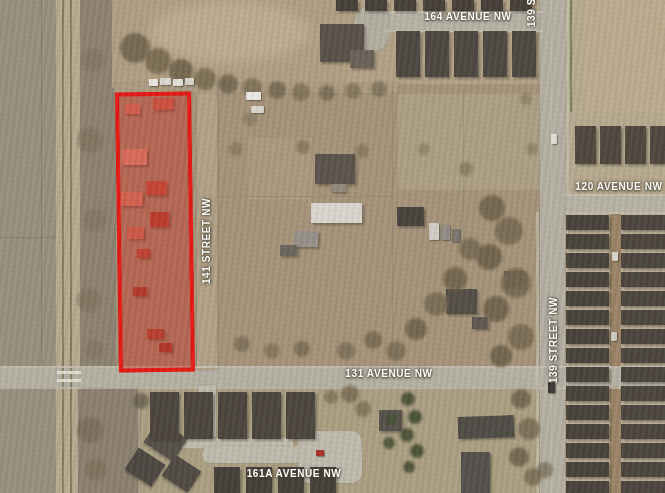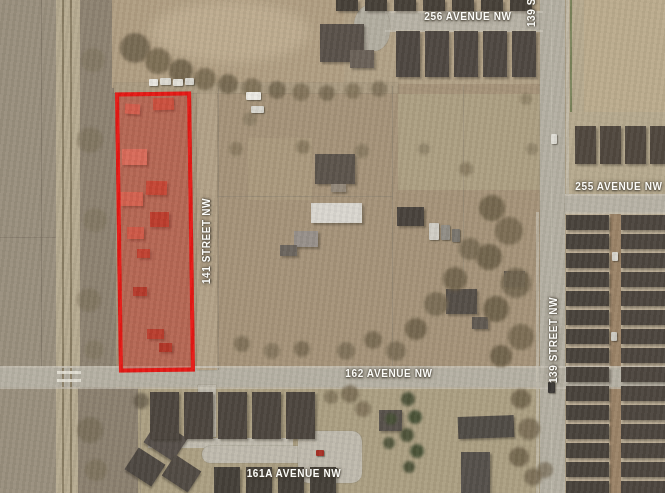--- a/index.html
+++ b/index.html
@@ -242,22 +242,22 @@
       <div class="f veh" style="left: 331px; top: 468px; width: 7px; height: 5px; background: rgb(68, 64, 58);"></div>
       <div class="f veh" style="left: 612px; top: 252px; width: 6px; height: 9px; background: rgb(217, 214, 206);"></div>
       <div class="f veh" style="left: 611px; top: 332px; width: 6px; height: 9px; background: rgb(204, 201, 193);"></div>
       <div class="f veh" style="left: 429px; top: 223px; width: 10px; height: 17px; background: rgb(209, 206, 198);"></div>
       <div class="f veh" style="left: 441px; top: 225px; width: 9px; height: 15px; background: rgb(146, 142, 134);"></div>
       <div class="f veh" style="left: 452px; top: 229px; width: 8px; height: 13px; background: rgb(123, 119, 111);"></div>
     </div>
 
   <div class="parcel" style="left:117px;top:92px;width:76px;height:280px;border-color:#e61915;background:rgba(204,44,32,0.42);transform:rotate(-0.8deg)"></div>
 
-  <div class="map-label" style="left:468px;top:16px">256 AVENUE NW</div>
-  <div class="map-label" style="left:619px;top:186px">255 AVENUE NW</div>
-  <div class="map-label" style="left:389px;top:373px">162 AVENUE NW</div>
+  <div class="map-label" style="left:468px;top:16px">164 AVENUE NW</div>
+  <div class="map-label" style="left:619px;top:186px">120 AVENUE NW</div>
+  <div class="map-label" style="left:389px;top:373px">131 AVENUE NW</div>
   <div class="map-label" style="left:294px;top:473px">161A AVENUE NW</div>
   <div class="map-label" style="left:206px;top:241px;transform:translate(-50%,-50%) rotate(-90deg)">141 STREET NW</div>
   <div class="map-label" style="left:553px;top:340px;transform:translate(-50%,-50%) rotate(-90deg)">139 STREET NW</div>
   <div class="map-label" style="left:531px;top:-16px;transform:translate(-50%,-50%) rotate(-90deg)">139 STREET NW</div>
 
   <div class="texture"></div>
 </div>
 
 </body></html>

